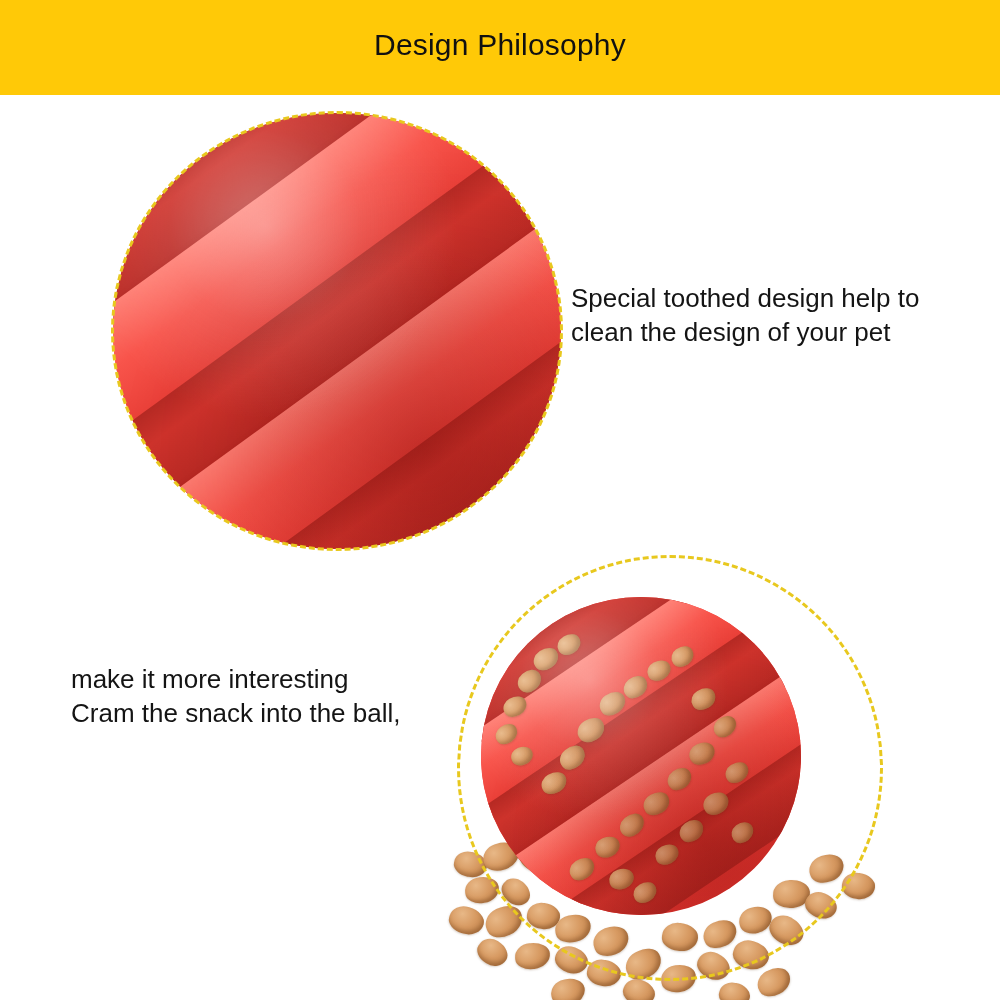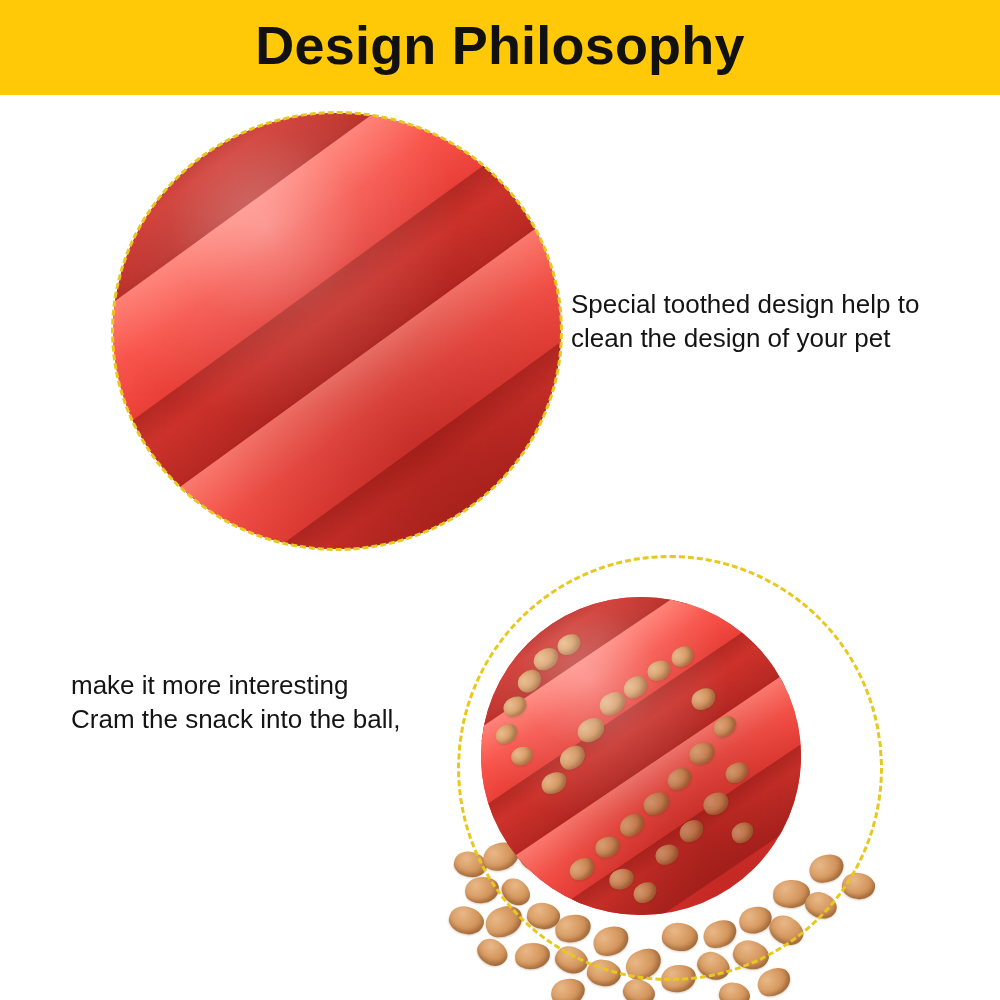--- a/index.html
+++ b/index.html
@@ -21,40 +21,40 @@
     left: 0;
     top: 0;
     width: 1000px;
     height: 95px;
     background: #ffc907;
     display: flex;
     align-items: center;
     justify-content: center;
   }
   .header-title {
-    font-size: 54px;
-    font-weight: bold;
+    font-size: 30px;
+    font-weight: normal;
     color: #111111;
     letter-spacing: 0.2px;
     line-height: 1;
     margin-top: -6px;
   }
 
   
   .feature-heading {
     font-size: 30px;
     color: #111111;
     line-height: 1.05;
     white-space: nowrap;
   }
   .feature-body {
     font-size: 26px;
     color: #141414;
     line-height: 1.32;
-    margin-top: 6px;
+    margin-top: 0;
   }
   .feature-body div { white-space: nowrap; }
 
   .feature-1-text {
     position: absolute;
     left: 571px;
     top: 281px;
     width: 420px;
   }
   .feature-2-text {

